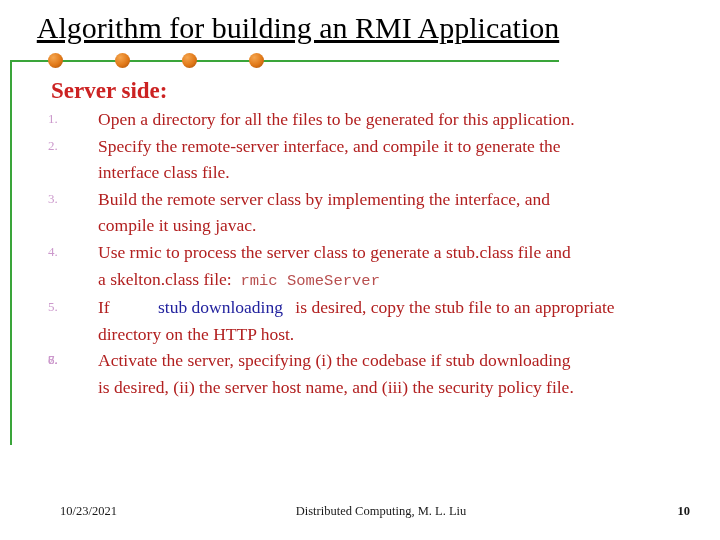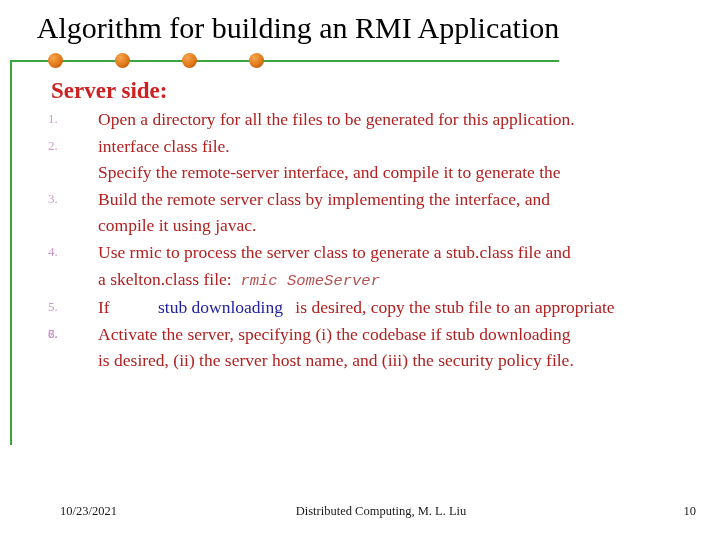--- a/index.html
+++ b/index.html
@@ -20,20 +20,21 @@
     background:#ffffff;
     overflow:hidden;
   }
   .title{
     position:absolute;
     left:0;top:11px;width:596px;
     text-align:center;
     font-size:30px;
     color:var(--title_black);
     letter-spacing:0px;
+    text-decoration:underline;
   }
   .hline{
     position:absolute;
     left:10px;top:60px;
     width:549px;height:2px;
     background:var(--line_green);
   }
   .vline{
     position:absolute;
     left:10px;top:60px;
@@ -76,43 +77,43 @@
     width:590px;
     font-size:17.5px;
     line-height:26.6px;
     color:var(--body_red);
   }
   .line{white-space:pre;}
   .seg-normal{color:var(--body_red);margin-left:8px;}
   .seg-blue{color:var(--link_blue);margin-left:44px;}
   .seg-code{
     font-family:"Liberation Mono","DejaVu Sans Mono",monospace;
-    font-style:italic;
     font-size:15.5px;
     color:var(--code_red);
   }
   .footer-date{
     position:absolute;
     left:60px;top:504px;
     font-size:12.5px;
     color:var(--footer_black);
   }
   .footer-center{
     position:absolute;
     left:0;top:504px;width:690px;
     text-align:center;
     font-size:12.5px;
     color:var(--footer_black);
     padding-left:36px;
   }
   .footer-page{
     position:absolute;
-    right:24px;top:504px;
+    right:30px;top:504px;
     font-size:12.5px;
     color:var(--footer_black);
+    font-weight:bold;
   }
 </style>
 </head>
 <body>
 
 <div class="slide">
 
   <div class="title">Algorithm for building an RMI Application</div>
 
   <div class="hline"></div>
@@ -127,42 +128,43 @@
   <div class="list">
       <div class="item">
         <span class="num">1.</span>
         <div class="item-lines">
           <div class="line"><span class="seg-normal">Open a directory for all the files to be generated for this application.</span></div>
         </div>
       </div>
       <div class="item">
         <span class="num">2.</span>
         <div class="item-lines">
+          <div class="line"><span class="seg-normal">Specify the remote-server interface, and compile it to generate the</span></div>
           <div class="line"><span class="seg-normal">interface class file.</span></div>
-          <div class="line"><span class="seg-normal">Specify the remote-server interface, and compile it to generate the</span></div>
         </div>
       </div>
       <div class="item">
         <span class="num">3.</span>
         <div class="item-lines">
           <div class="line"><span class="seg-normal">Build the remote server class by implementing the interface, and</span></div>
           <div class="line"><span class="seg-normal">compile it using javac.</span></div>
         </div>
       </div>
       <div class="item">
         <span class="num">4.</span>
         <div class="item-lines">
           <div class="line"><span class="seg-normal">Use rmic to process the server class to generate a stub.class file and</span></div>
           <div class="line"><span class="seg-normal">a skelton.class file:  </span><span class="seg-code">rmic SomeServer</span></div>
         </div>
       </div>
       <div class="item">
         <span class="num">5.</span>
         <div class="item-lines">
           <div class="line"><span class="seg-normal">If </span><span class="seg-blue">stub downloading</span><span class="seg-normal"> is desired, copy the stub file to an appropriate</span></div>
+          <div class="line"><span class="seg-normal">directory on the HTTP host.</span></div>
         </div>
       </div>
       <div class="item">
         <span class="num">6.</span>
       </div>
       <div class="item">
         <span class="num">7.</span>
       </div>
       <div class="item">
         <span class="num">8.</span>

